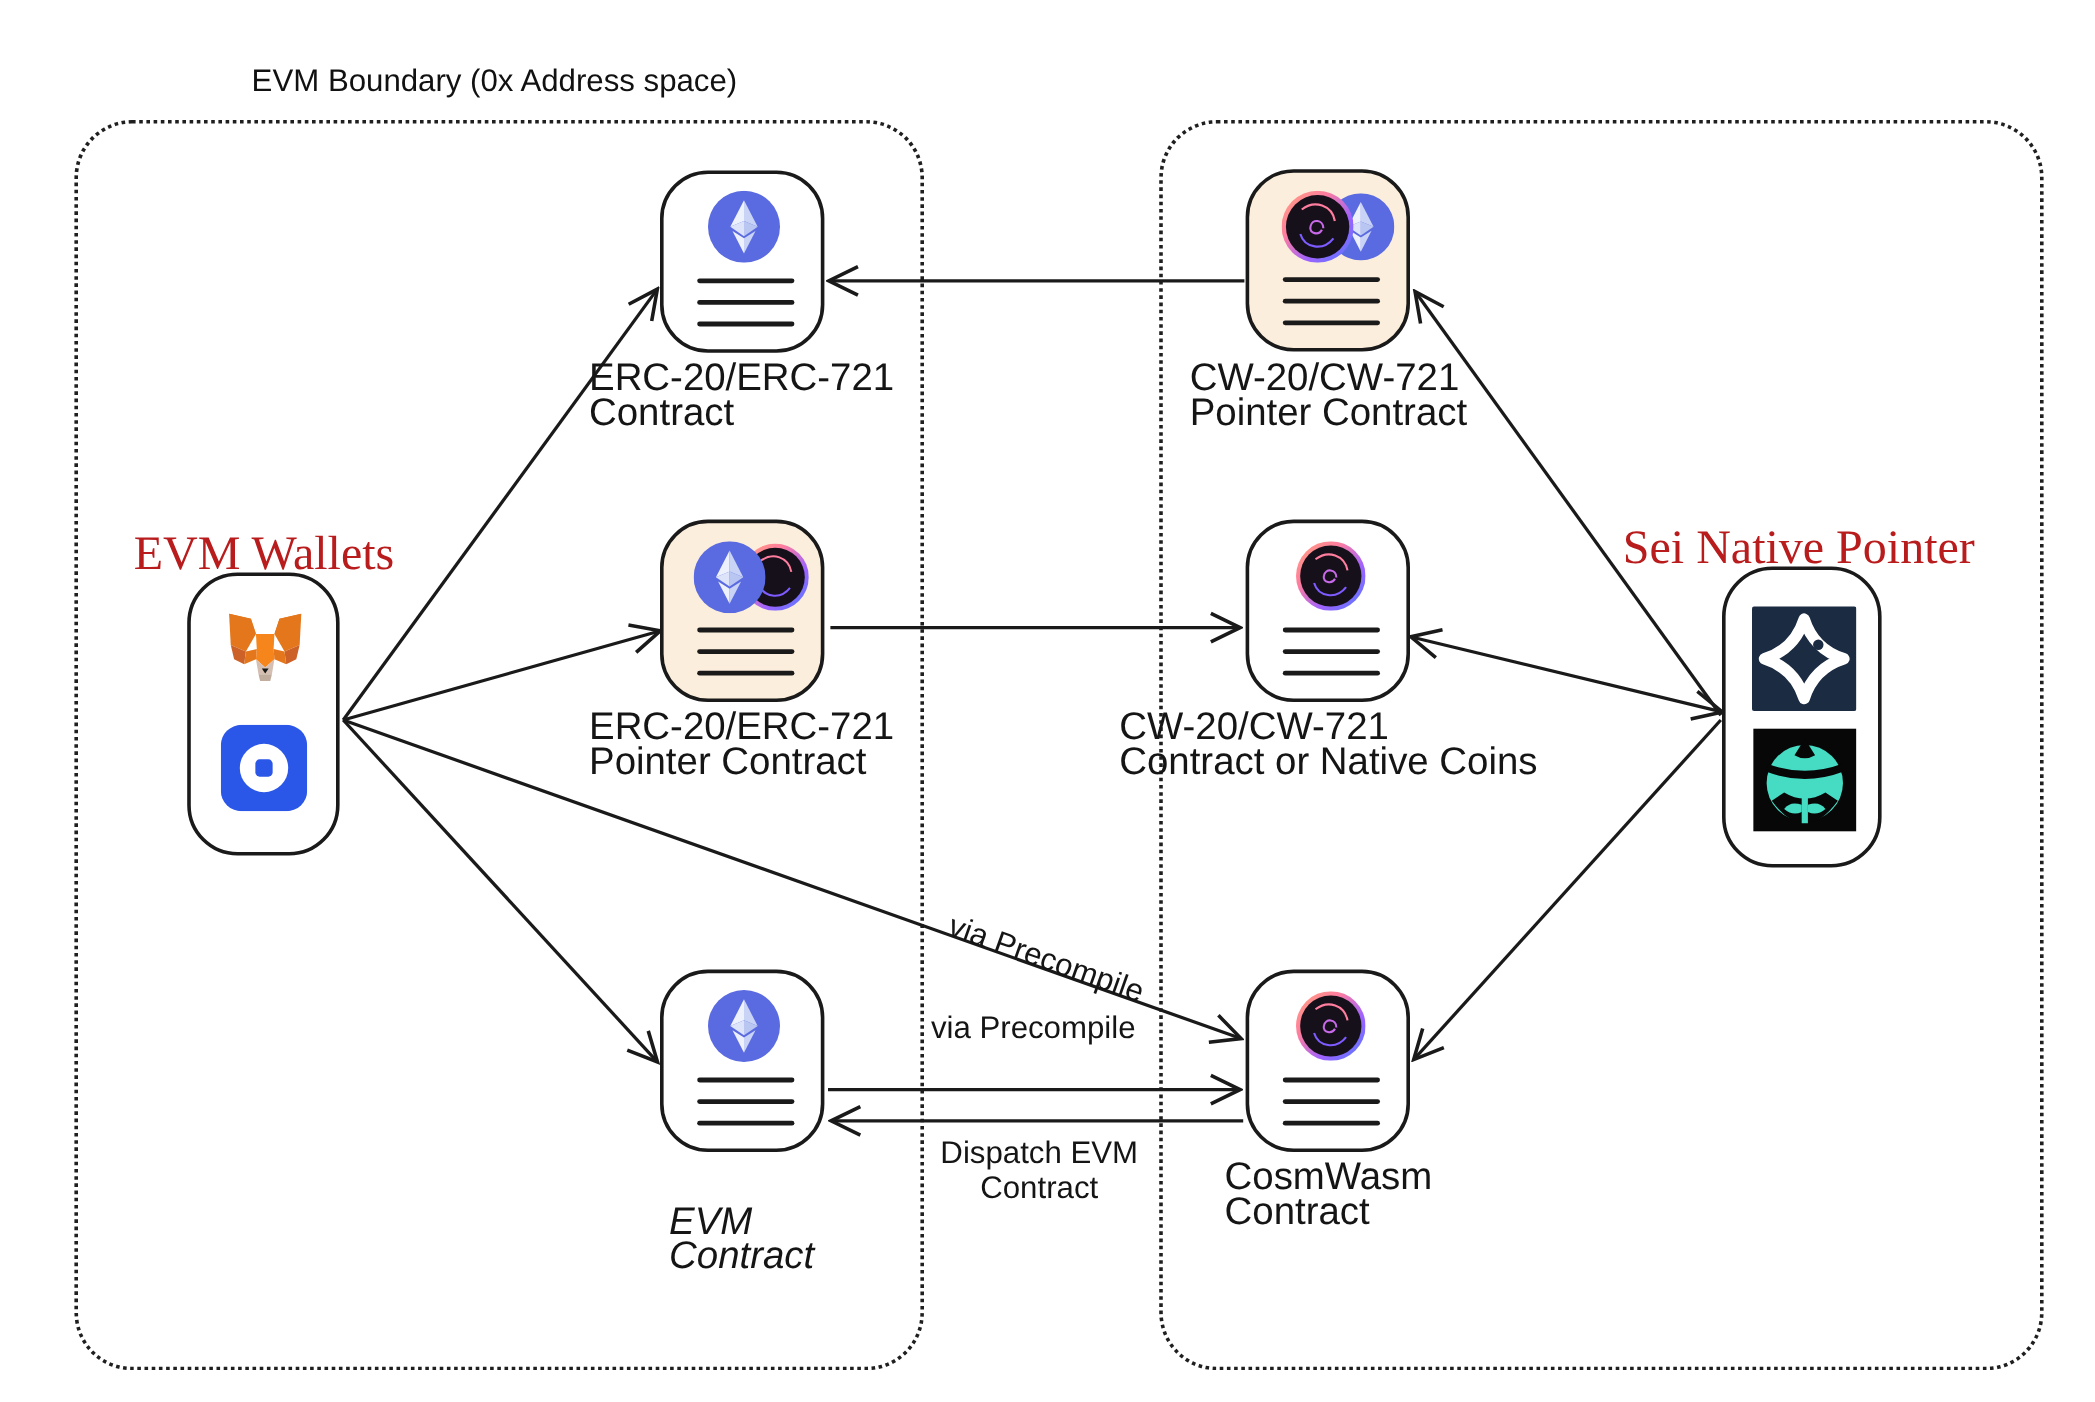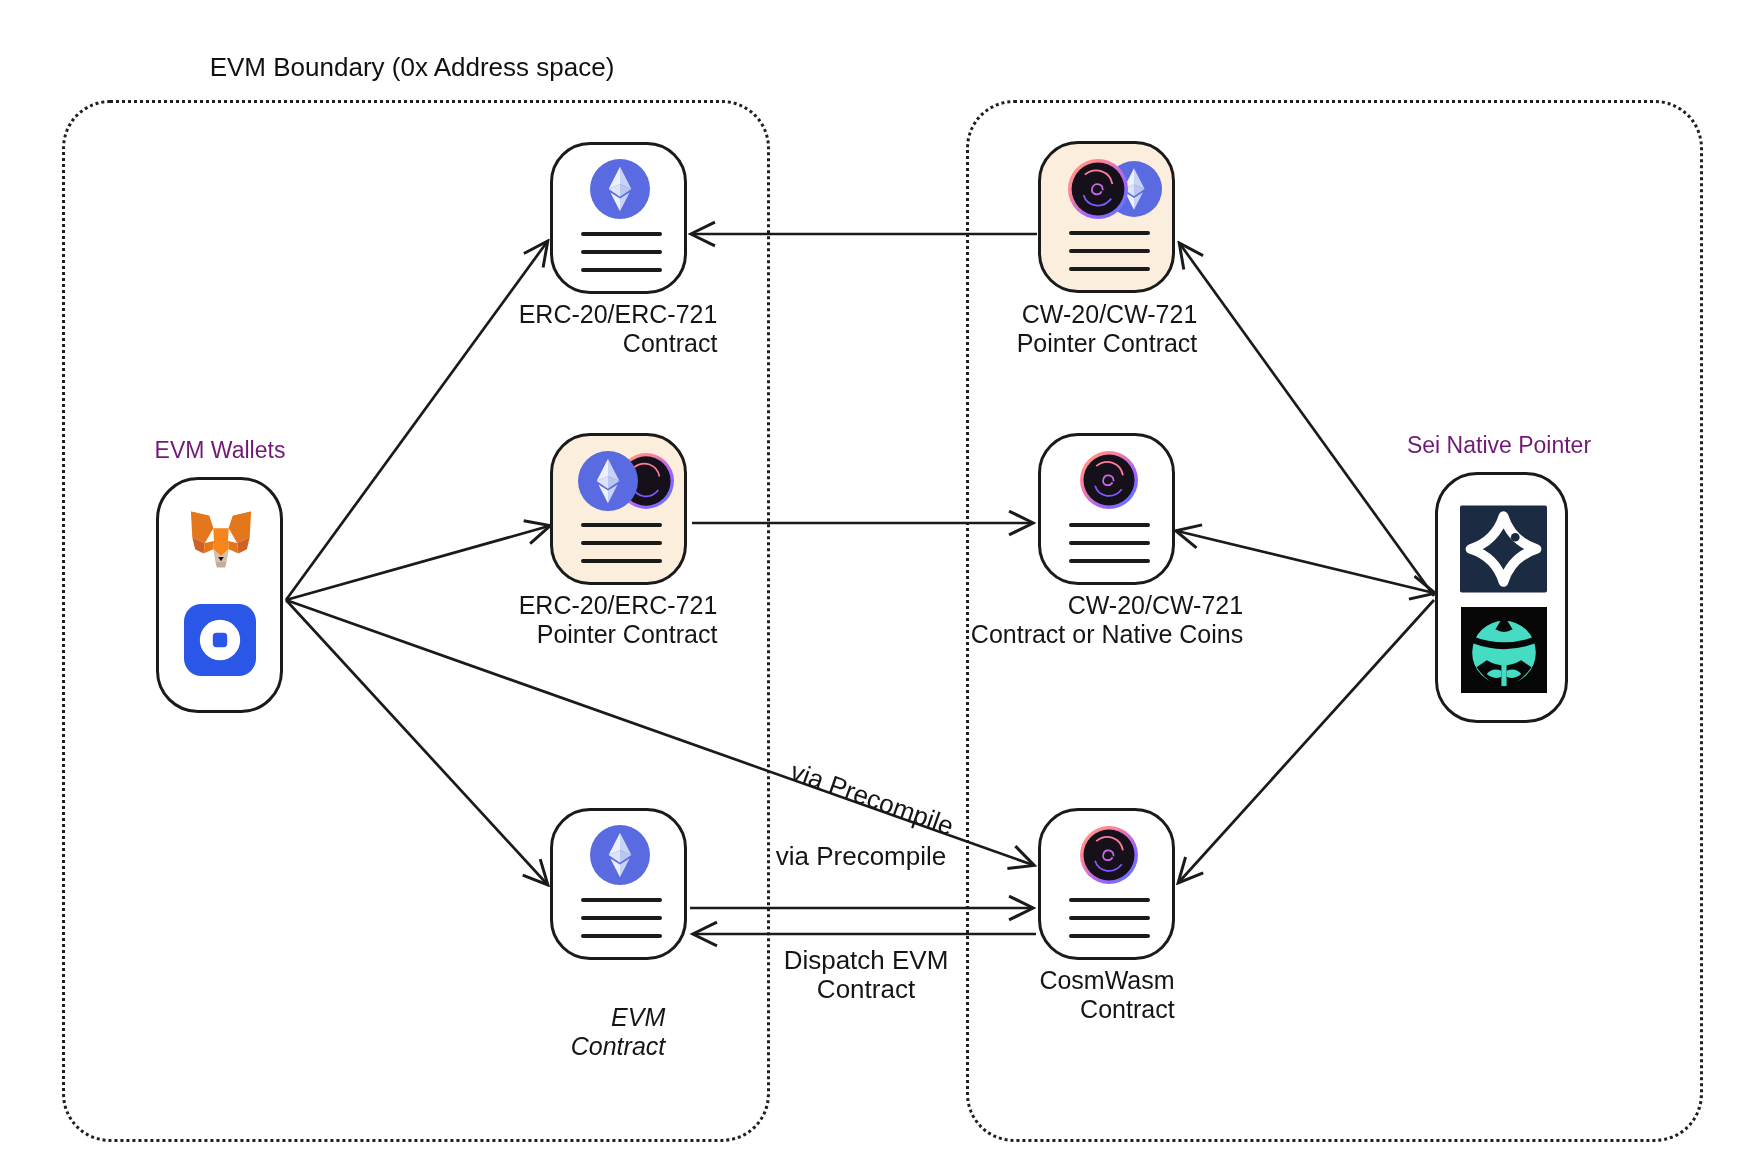--- a/index.html
+++ b/index.html
@@ -7,32 +7,32 @@
     position:relative;width:1746px;height:1168px;background:#ffffff;overflow:hidden;
     font-family:"Liberation Sans", sans-serif;color:#151515;
   }
   .boundary{
     position:absolute;border:3.5px dotted #1f1f1f;border-radius:48px;background:transparent;
   }
   .boundary-title{
     position:absolute;transform:translateX(-50%);font-size:26px;white-space:nowrap;color:#111;
   }
   .group-label{
-    position:absolute;transform:translateX(-50%);font-size:23px;white-space:nowrap;color:#701a75;
+    position:absolute;transform:translateX(-50%);font-size:40px;white-space:nowrap;color:#b91c1c;font-family:Liberation Serif, serif;
   }
   .node{
     position:absolute;width:137px;height:152px;border:3px solid #1a1a1a;border-radius:40px;
     background:#ffffff;box-sizing:border-box;
   }
   .node.pointer{background:#FCEEDC;}
   .icon{position:absolute;}
   .doclines{position:absolute;left:28px;top:87px;width:81px;}
   .doclines div{height:3.5px;background:#1a1a1a;border-radius:2px;margin-bottom:14.5px;}
   .node-label{
-    position:absolute;transform:translateX(-50%);text-align:right;font-size:25px;line-height:29px;
+    position:absolute;transform:translateX(-50%);text-align:left;font-size:32px;line-height:29px;
     white-space:nowrap;color:#151515;
   }
   .wallet-box{
     position:absolute;border:3px solid #1a1a1a;border-radius:42px;background:#fff;box-sizing:border-box;
   }
   .edge-label{
     position:absolute;font-size:26px;line-height:29px;color:#151515;white-space:nowrap;text-align:center;
   }
   #arrows{position:absolute;left:0;top:0;width:1746px;height:1168px;}
   #arrows path.edge{stroke:#1a1a1a;stroke-width:2.7;fill:none;}

